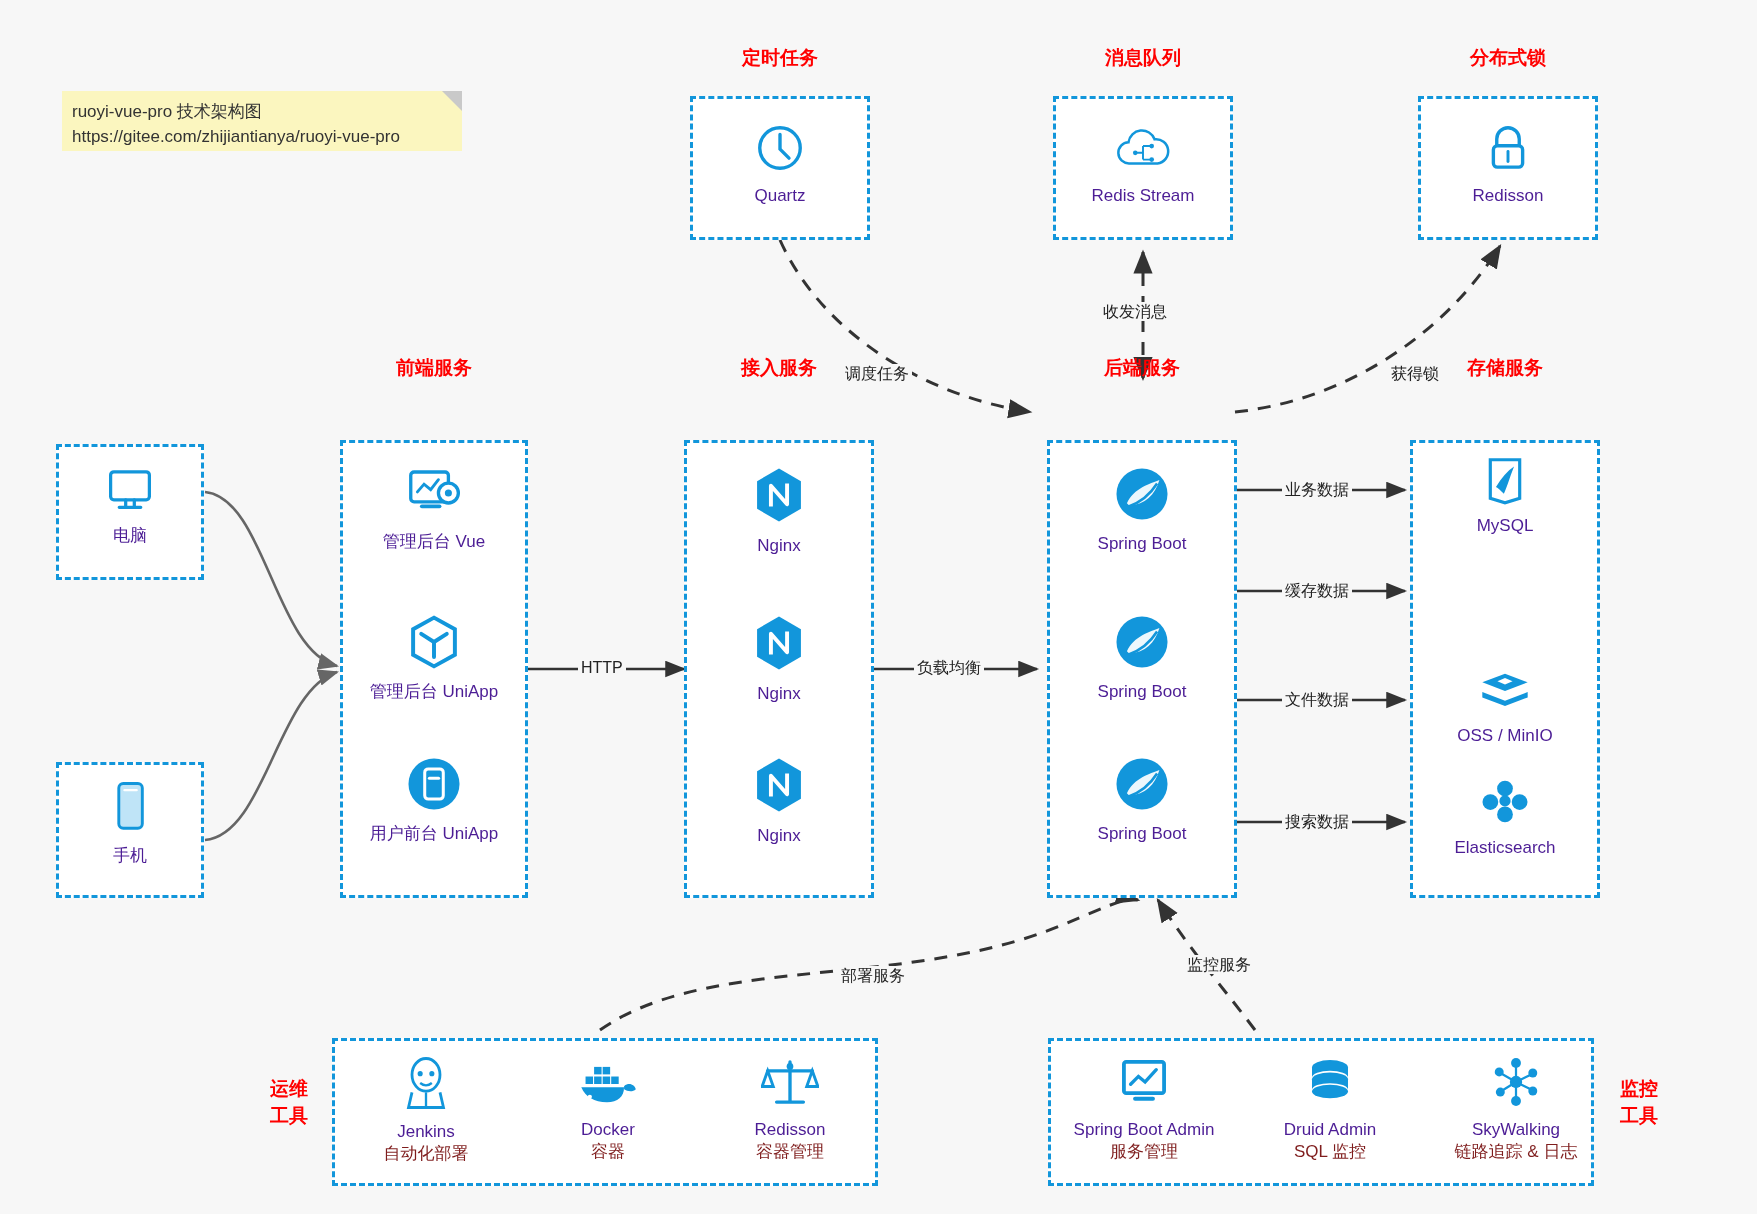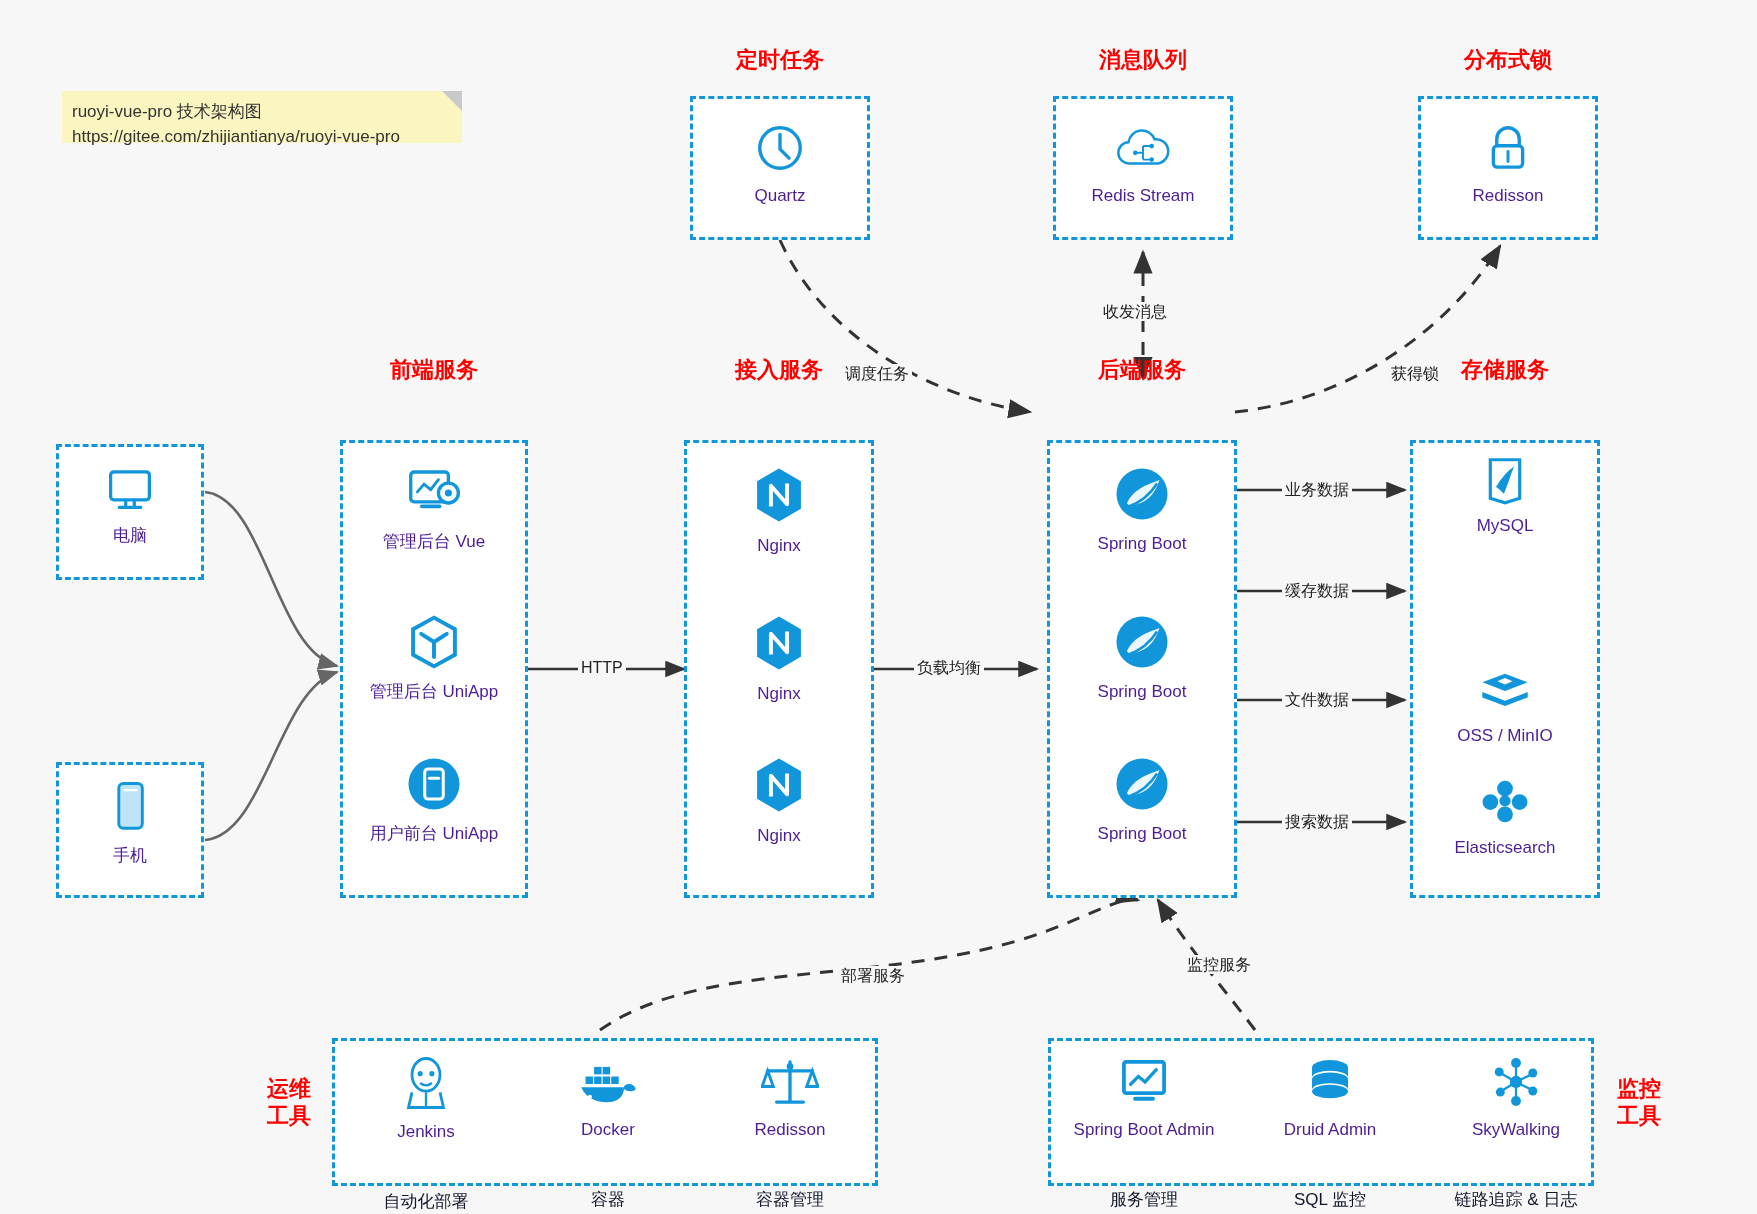--- a/index.html
+++ b/index.html
@@ -9,55 +9,55 @@
     font-family:"Liberation Sans","DejaVu Sans",sans-serif;
     overflow:hidden;
     position:relative;
   }
   #canvas{position:absolute;left:0;top:0;width:1757px;height:1214px;}
 
   svg#wires{position:absolute;left:0;top:0;width:1757px;height:1214px;pointer-events:none;}
 
   
   .note{
-    position:absolute;left:62px;top:91px;width:400px;height:52px;
+    position:absolute;left:62px;top:91px;width:400px;height:60px;
     background:#fbf6bf;
     font-size:17px;color:#333;line-height:25px;
     padding:8px 10px 0 10px;box-sizing:border-box;
   }
   .note .fold{
     position:absolute;right:0;top:0;width:0;height:0;
     border-left:20px solid transparent;border-top:20px solid #c9c9c9;
   }
   .note div{white-space:nowrap;}
 
   
   .grp{
     position:absolute;
     border:3px dashed #1296db;
     background:#ffffff;
     box-sizing:border-box;
   }
   .grp-title{
     position:absolute;
-    color:#ff0000;font-weight:bold;font-size:22px;
+    color:#ff0000;font-weight:bold;font-size:19px;
     white-space:nowrap;text-align:center;
   }
   .grp-title.side{line-height:27px;}
 
   
   .cell{
     position:absolute;
     display:flex;flex-direction:column;align-items:center;justify-content:flex-start;
     width:100%;
   }
   .cell .lbl{
     font-size:17px;color:#4c1d95;margin-top:6px;white-space:nowrap;line-height:22px;text-align:center;
   }
-  .cell .lbl2{font-size:17px;color:#0f172a;line-height:22px;white-space:nowrap;text-align:center;margin-top:48px;}
+  .cell .lbl2{font-size:17px;color:#7f1d1d;line-height:22px;white-space:nowrap;text-align:center;}
   .ico{display:block;}
 
   
   .elabel{
     position:absolute;
     font-size:16px;color:#222;background:#f7f7f7;
     padding:0 3px;white-space:nowrap;line-height:19px;
   }
 </style>
 </head>

